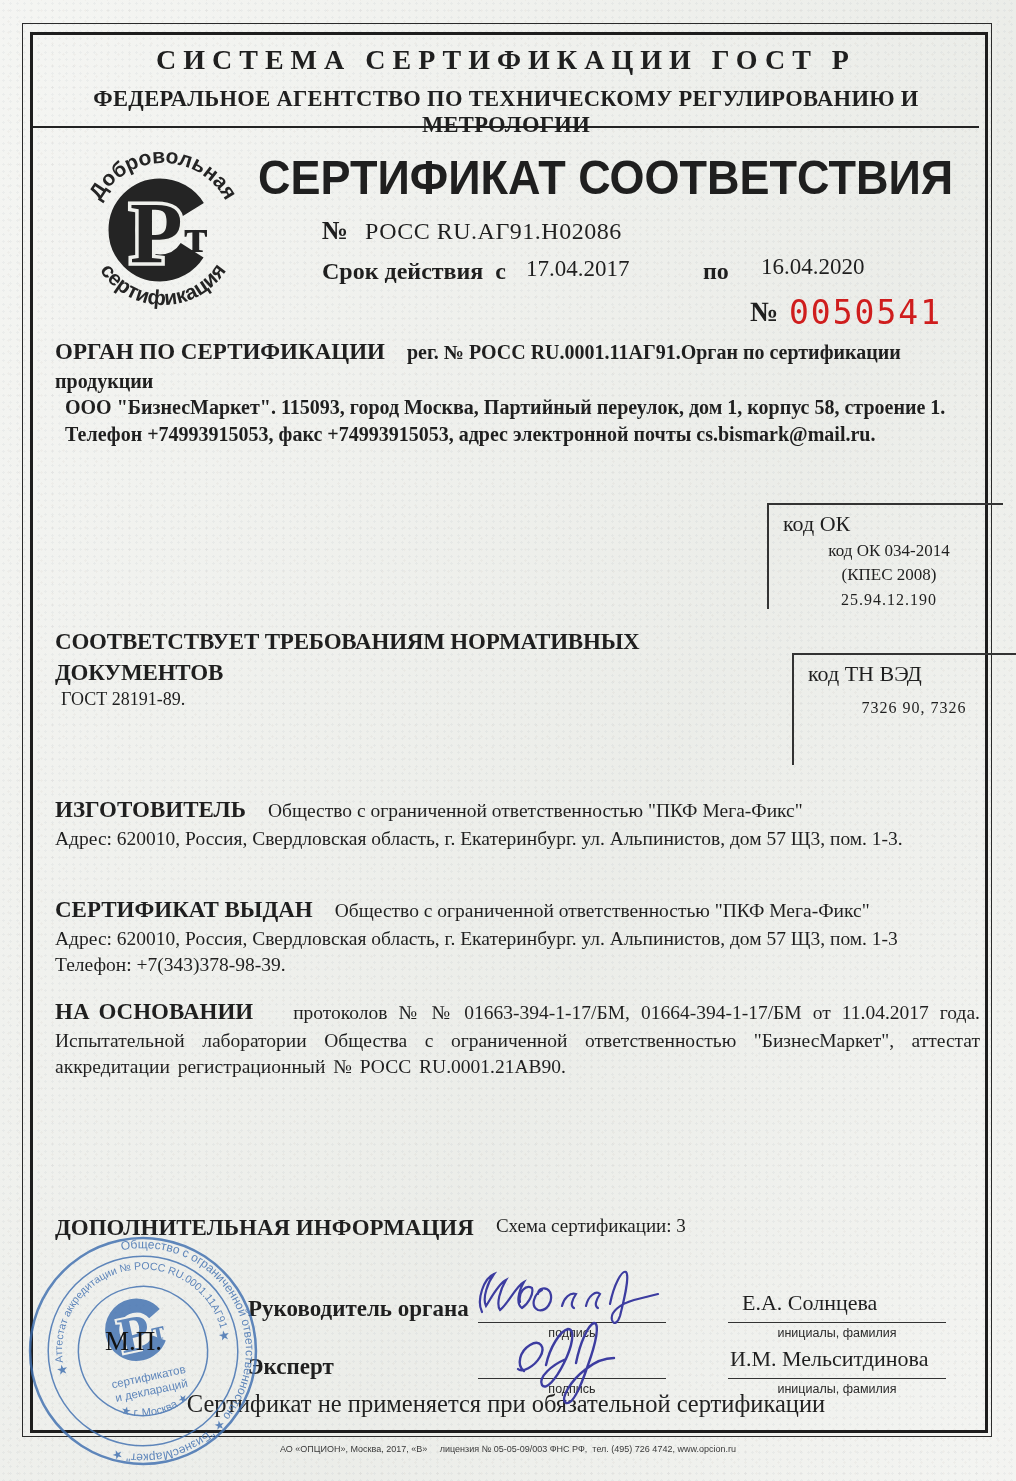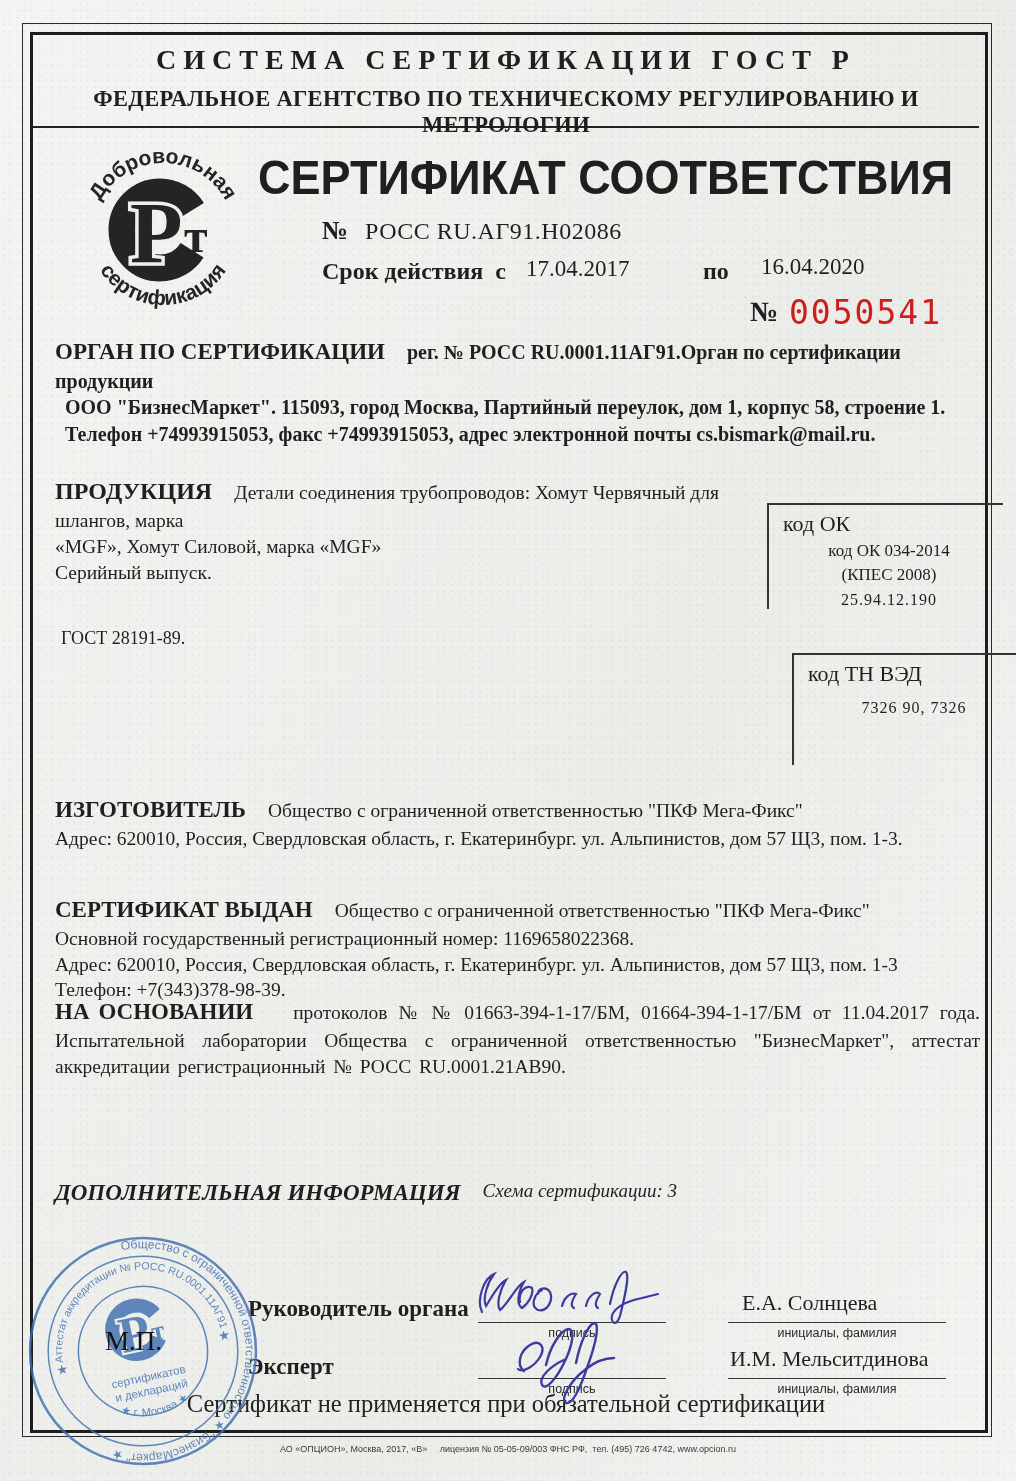--- a/index.html
+++ b/index.html
@@ -42,21 +42,21 @@
   .box-tnved{left:792px; top:653px; width:212px; height:104px;}
   .codebox .lbl{font-size:22px;}
   .codebox .c{ text-align:center; font-size:17px; margin-top:4px;}
   .codebox .v{ text-align:center; font-size:16px; margin-top:6px; letter-spacing:1px;}
   .conforms{left:55px; top:627px; width:712px;}
   .conforms .sh{letter-spacing:-.2px;}
   .gost{font-size:18px; margin-top:4px; padding-left:6px;}
   .manufacturer{left:55px; top:795px; width:922px;}
   .issued{left:55px; top:895px; width:922px;}
   .basis{left:55px; top:997px; width:925px; text-align:justify;}
-  .additional{left:55px; top:1178px; width:922px;font-style:italic;}
+  .additional{left:55px; top:1213px; width:922px;}
   .additional .run{font-size:19px; position:relative; top:-3px;}
   .sig-label{font-weight:bold; font-size:23px;}
   .head-label{left:248px; top:1296px;}
   .expert-label{left:248px; top:1354px;}
   .sig-line{border-top:1.5px solid #333; height:0;}
   .sl1{left:478px; top:1322px; width:188px;}
   .sl2{left:478px; top:1378px; width:188px;}
   .nl1{left:728px; top:1322px; width:218px; border-top:1.5px solid #333;}
   .nl2{left:728px; top:1378px; width:218px; border-top:1.5px solid #333;}
   .caption{font-family:"Liberation Sans",sans-serif; font-size:12.5px; color:#2a2a2a; text-align:center;}
@@ -113,50 +113,45 @@
   <div class="abs date-to">16.04.2020</div>
   <div class="abs blank-no">№</div>
   <div class="abs blank-num">0050541</div>
 
   <div class="abs sec org">
     <p><span class="sh">ОРГАН ПО СЕРТИФИКАЦИИ</span><span class="bt">рег. № РОСС RU.0001.11АГ91.Орган по сертификации продукции</span></p>
     <p class="bt" style="padding-left:10px;">ООО "БизнесМаркет". 115093, город Москва, Партийный переулок, дом 1, корпус 58, строение 1.</p>
     <p class="bt" style="padding-left:10px;">Телефон +74993915053, факс +74993915053, адрес электронной почты cs.bismark@mail.ru.</p>
   </div>
 
-  <div class="abs sec product">
-    <p><span class="sh sh-big">ПРОДУКЦИЯ</span><span class="bt19">Детали соединения трубопроводов: Хомут Червячный для шлангов, марка</span></p>
-    <p class="bt19">«MGF», Хомут Силовой, марка «MGF»</p>
-    <p class="bt19">Серийный выпуск.</p>
-  </div>
 
   <div class="abs codebox box-ok">
     <div class="lbl">код ОК</div>
     <div class="c">код ОК 034-2014</div>
     <div class="c">(КПЕС 2008)</div>
     <div class="v">25.94.12.190</div>
   </div>
 
   <div class="abs sec conforms">
+    <p><span class="sh">СООТВЕТСТВУЕТ ТРЕБОВАНИЯМ НОРМАТИВНЫХ ДОКУМЕНТОВ</span></p>
     <p class="gost">ГОСТ 28191-89.</p>
   </div>
 
   <div class="abs codebox box-tnved">
     <div class="lbl">код ТН ВЭД</div>
     <div class="v" style="margin-top:12px;">7326 90, 7326</div>
   </div>
 
   <div class="abs sec manufacturer">
     <p><span class="sh">ИЗГОТОВИТЕЛЬ</span><span class="bt19">Общество с ограниченной ответственностью "ПКФ Мега-Фикс"</span></p>
     <p class="bt19">Адрес: 620010, Россия, Свердловская область, г. Екатеринбург. ул. Альпинистов, дом 57 Щ3, пом. 1-3.</p>
   </div>
 
   <div class="abs sec issued">
     <p><span class="sh">СЕРТИФИКАТ ВЫДАН</span><span class="bt19">Общество с ограниченной ответственностью "ПКФ Мега-Фикс"</span></p>
-    <p class="bt19">Основной государственный регистрационный номер: 1169658022368.</p>
     <p class="bt19">Адрес: 620010, Россия, Свердловская область, г. Екатеринбург. ул. Альпинистов, дом 57 Щ3, пом. 1-3</p>
     <p class="bt19">Телефон: +7(343)378-98-39.</p>
   </div>
 
   <div class="abs sec basis">
     <p><span class="sh" style="padding-right:40px;">НА ОСНОВАНИИ</span><span class="bt19" style="word-spacing:3px;">протоколов № № 01663-394-1-17/БМ, 01664-394-1-17/БМ от 11.04.2017 года. Испытательной лаборатории Общества с ограниченной ответственностью "БизнесМаркет", аттестат аккредитации регистрационный № РОСС RU.0001.21АВ90.</span></p>
   </div>
 
   <div class="abs sec additional">
     <p><span class="sh">ДОПОЛНИТЕЛЬНАЯ ИНФОРМАЦИЯ</span><span class="run">Схема сертификации: 3</span></p>

